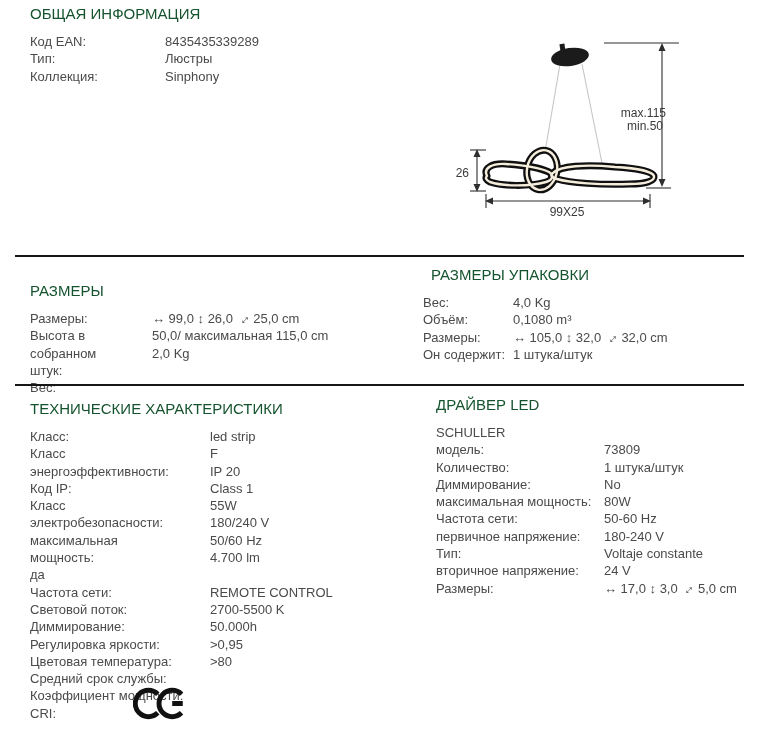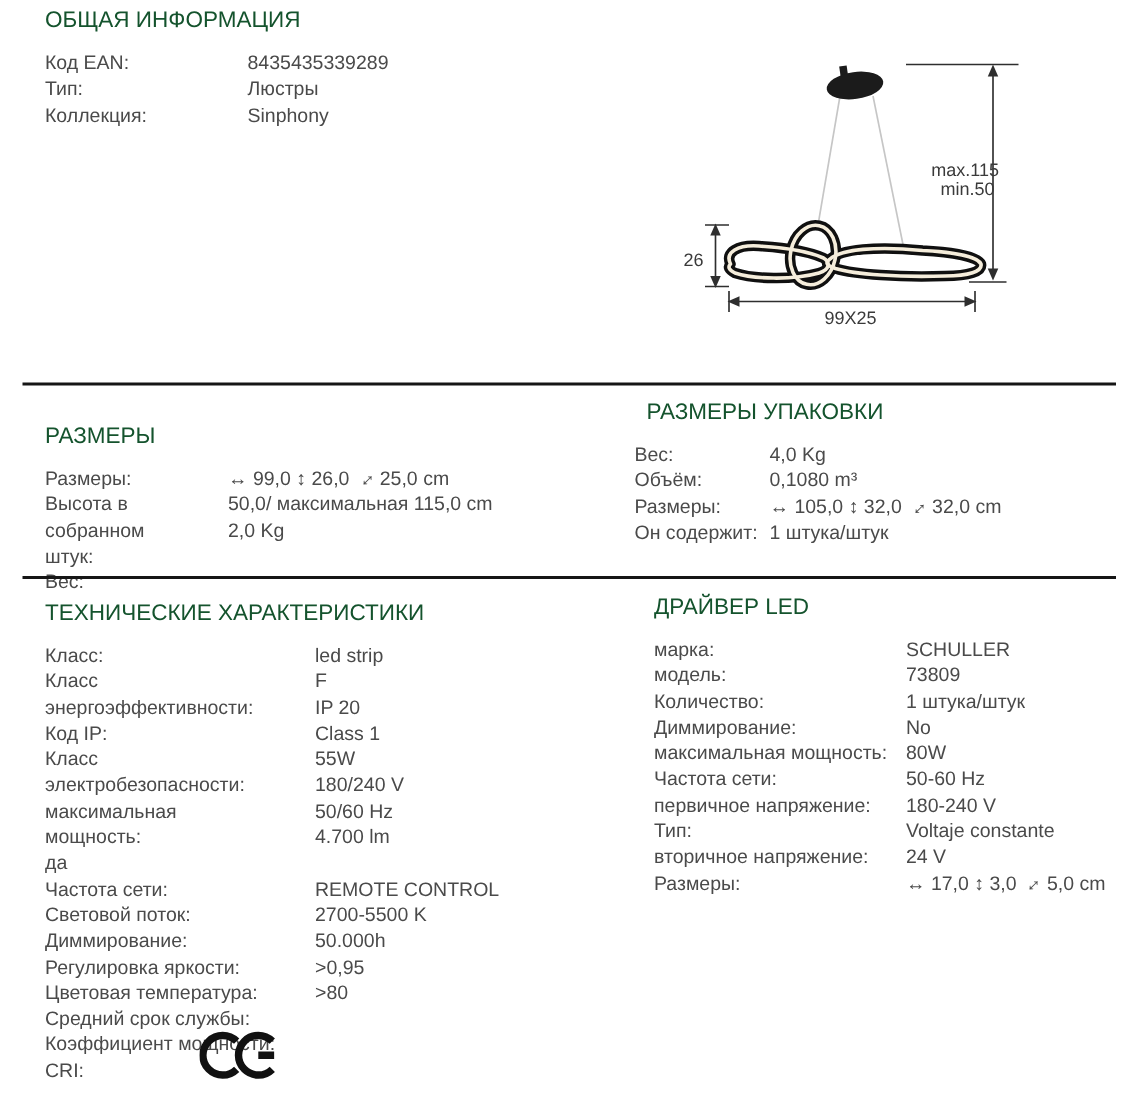--- a/index.html
+++ b/index.html
@@ -232,21 +232,20 @@
         <span class="lbl">CRI:</span>
         <span class="val"></span>
       </div>
     </div>
 </section>
 
 <section id="driver">
   <h2>ДРАЙВЕР LED</h2>
   <div class="rows">
       <div class="row">
-        <span class="lbl">марка:</span>
         <span class="val">SCHULLER</span>
       </div>
       <div class="row">
         <span class="lbl">модель:</span>
         <span class="val">73809</span>
       </div>
       <div class="row">
         <span class="lbl">Количество:</span>
         <span class="val">1 штука/штук</span>
       </div>

